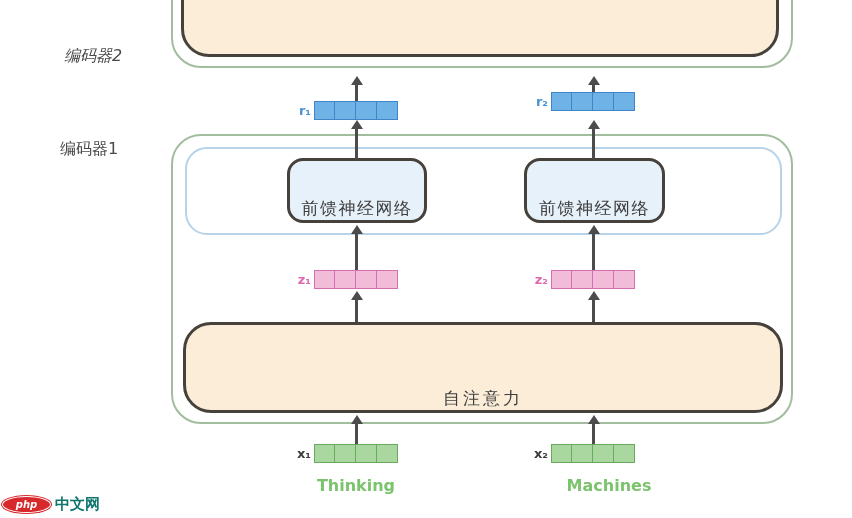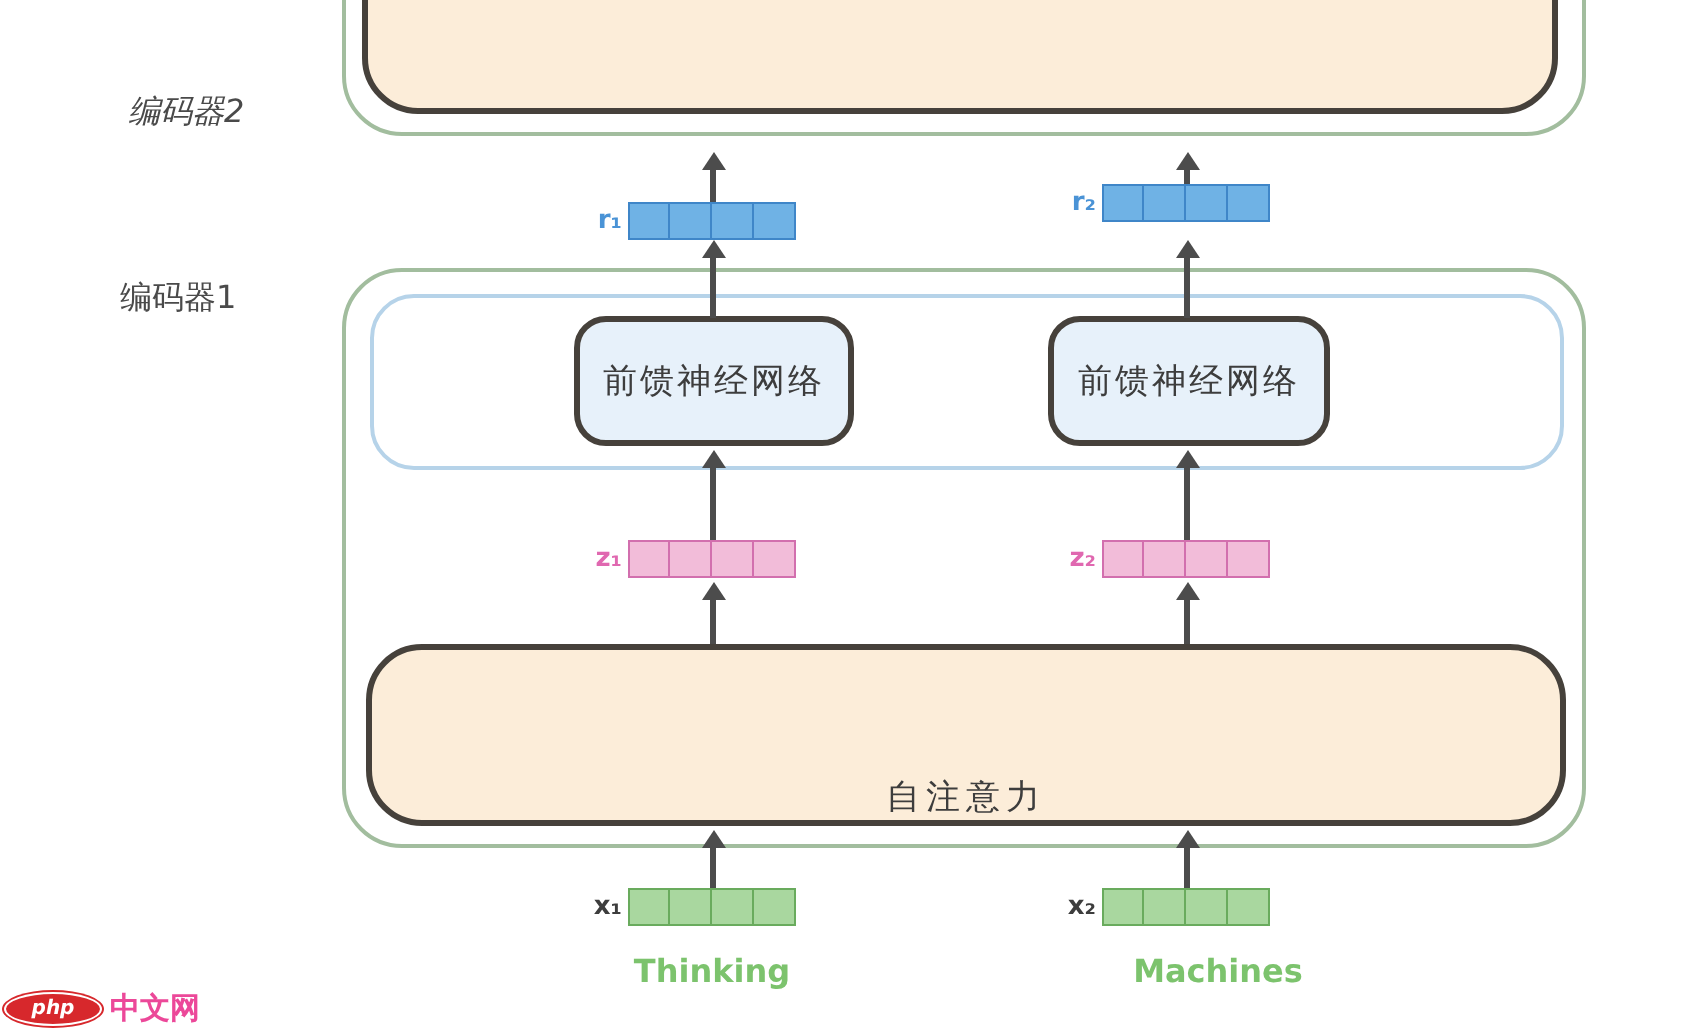--- a/index.html
+++ b/index.html
@@ -20,21 +20,21 @@
     background:var(--peach-fill);box-sizing:border-box;z-index:2;
     display:flex;align-items:flex-end;justify-content:center;
   }
   .blue-container{
     position:absolute;border:2px solid var(--blue-box-border);border-radius:22px;
     background:#fff;box-sizing:border-box;z-index:2;
   }
   .ffn-box{
     position:absolute;border:3px solid var(--dark-border);border-radius:16px;
     background:var(--ffn-fill);box-sizing:border-box;z-index:3;
-    display:flex;align-items:center;justify-content:center;
+    display:flex;align-items:flex-end;justify-content:center;
   }
   .ffn-box .box-text{font-size:17px;color:var(--text-dark);letter-spacing:1.5px;white-space:nowrap;}
   .peach-box .box-text{font-size:17px;color:var(--text-dark);letter-spacing:3px;white-space:nowrap;}
   
   .arrow{position:absolute;width:13px;z-index:5;}
   .arrow::before{
     content:"";position:absolute;top:0;left:50%;transform:translateX(-50%);
     border-left:6px solid transparent;border-right:6px solid transparent;
     border-bottom:9px solid var(--arrow-color);
   }
@@ -61,21 +61,21 @@
     color:var(--word-green);z-index:4;
   }
   
   .logo{position:absolute;left:2px;top:495px;display:flex;align-items:center;z-index:7;}
   .logo-oval{
     width:49px;height:17px;background:var(--logo-red);border-radius:50%;
     display:flex;align-items:center;justify-content:center;
     color:#fff;font-size:10px;font-weight:bold;font-style:italic;
     box-shadow:inset 0 0 0 1px #fff, 0 0 0 1px var(--logo-red);
   }
-  .logo-site{margin-left:4px;font-size:15px;font-weight:bold;color:#ec4899;}
+  .logo-site{margin-left:4px;font-size:15px;font-weight:bold;color:#0f766e;}
 </style>
 </head>
 <body>
 
 <div class="canvas">
 
   <div class="enc-label" style="left:64px;top:46px;font-style:italic;">编码器2</div>
   <div class="enc-label" style="left:60px;top:139px;">编码器1</div>
 
   <div class="green-box" style="left:171px;top:-46px;width:622px;height:114px;"></div>

